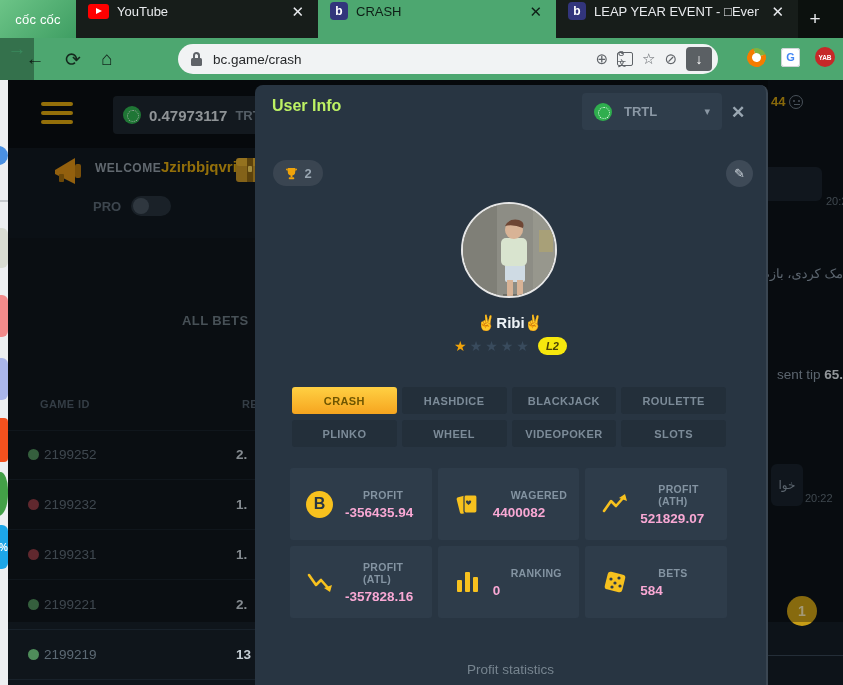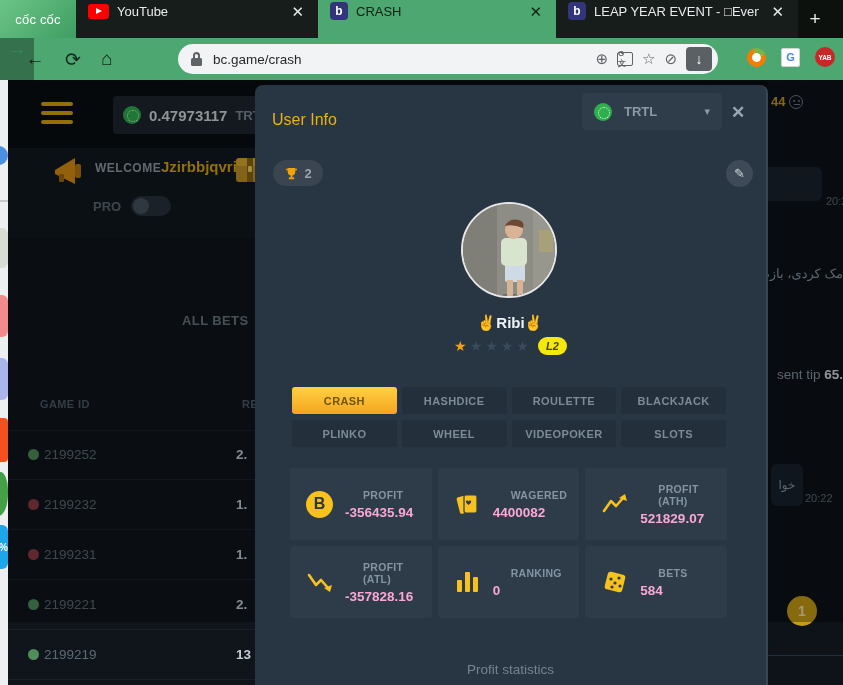--- a/index.html
+++ b/index.html
@@ -88,21 +88,21 @@
   .c-tip { position:absolute; left:9px; top:287px; width:70px; color:#8795a3; font-size:13.5px; white-space:nowrap; overflow:hidden; }
   .c-tip b { color:#d7dee3; }
   .bub2 { position:absolute; left:3px; top:384px; width:32px; height:42px; background:#18212b; border-radius:6px; color:#8795a3; font-size:12px; display:flex; align-items:center; justify-content:center; }
   .c-t2 { position:absolute; left:37px; top:412px; color:#5d6a74; font-size:11px; }
   .scroll-badge { position:absolute; left:19px; top:516px; width:30px; height:30px; border-radius:50%; background:#c79d16; color:#f0e2b0; font-size:14px; font-weight:bold; display:flex; align-items:center; justify-content:center; }
   .scroll-badge:after { content:""; position:absolute; left:11px; bottom:-3px; width:8px; height:8px; background:#c79d16; transform:rotate(45deg); z-index:-1; }
   .c-div { position:absolute; left:0; top:575px; width:75px; height:1px; background:#242e38; }
 
   
   .modal { position:absolute; left:255px; top:5px; width:513px; height:600px; background:#283542; border-radius:8px 8px 0 0; z-index:10; border-right:2px solid #3a4652; }
-  .m-title { position:absolute; left:17px; top:26px; color:#eab308; font-size:16px; font-weight:400; }
+  .m-title { position:absolute; left:17px; top:12px; color:#bef264; font-size:16px; font-weight:700; }
   .m-select { position:absolute; left:327px; top:8px; width:140px; height:37px; background:#2f3d4b; border-radius:4px; display:flex; align-items:center; padding:0 12px; gap:10px; }
   .m-select .cur { color:#8b98a5; font-weight:bold; font-size:13px; flex:1; margin-left:2px; }
   .m-select .caret { color:#8b98a5; font-size:11px; }
   .m-close { position:absolute; left:476px; top:17px; color:#9aa7b2; font-size:17px; font-weight:bold; }
   .trophy-pill { position:absolute; left:18px; top:75px; width:50px; height:26px; background:#3a4551; border-radius:14px; display:flex; align-items:center; justify-content:center; gap:5px; color:#98a5b1; font-weight:bold; font-size:13px; }
   .edit-btn { position:absolute; left:471px; top:75px; width:27px; height:27px; border-radius:50%; background:#3e4a57; color:#cfd7de; display:flex; align-items:center; justify-content:center; font-size:13px; }
   .avatar { position:absolute; left:206px; top:117px; width:96px; height:96px; border-radius:50%; border:2px solid #e6e6e6; overflow:hidden; background:#8a8a82; }
   .uname { position:absolute; left:0; top:229px; width:511px; text-align:center; color:#eef3f6; font-weight:bold; font-size:15px; }
   .rating { position:absolute; left:0; top:252px; width:511px; display:flex; align-items:center; justify-content:center; gap:3px; }
   .star { font-size:14px; color:#394b5d; line-height:1; }
@@ -320,22 +320,22 @@
         <span class="star">★</span>
         <span class="star">★</span>
         <span class="star">★</span>
         <span class="star">★</span>
         <span class="lvl">L2</span>
       </div>
 
       <div class="gtabs">
         <div class="gtab active">CRASH</div>
         <div class="gtab">HASHDICE</div>
+        <div class="gtab">BLACKJACK</div>
         <div class="gtab">ROULETTE</div>
-        <div class="gtab">BLACKJACK</div>
         <div class="gtab">PLINKO</div>
         <div class="gtab">WHEEL</div>
         <div class="gtab">VIDEOPOKER</div>
         <div class="gtab">SLOTS</div>
       </div>
 
       <div class="stats">
         <div class="card">
           <span class="ic">
               <span class="btc">B</span>

